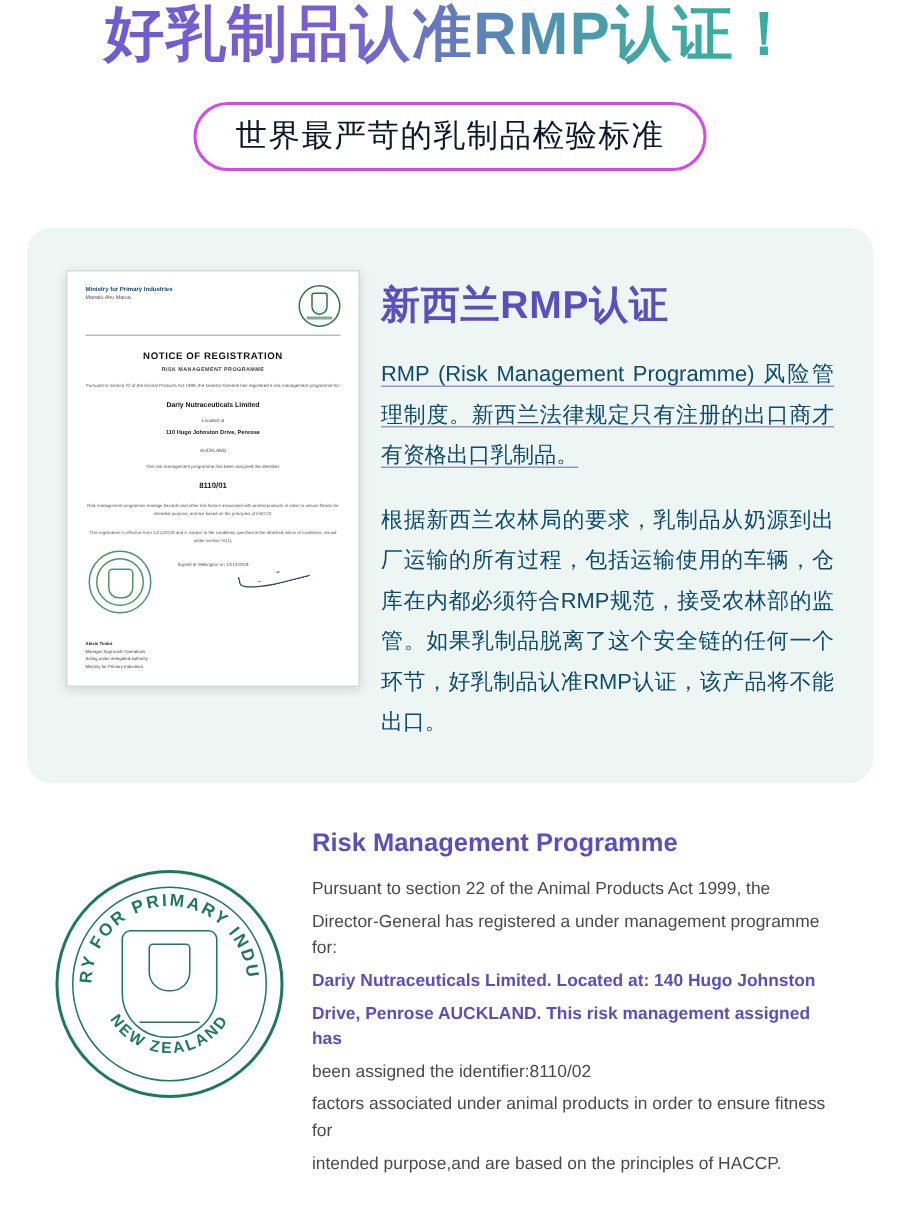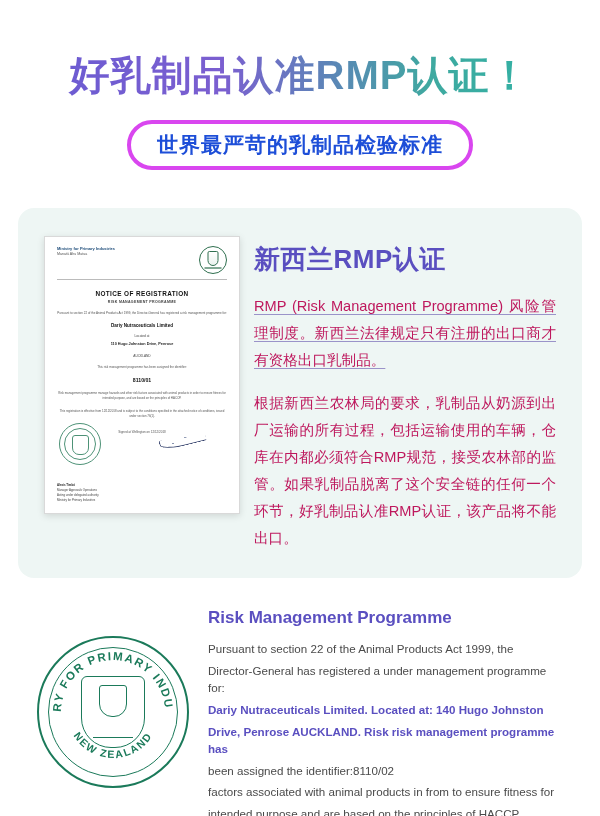--- a/index.html
+++ b/index.html
@@ -17,21 +17,20 @@
     position: relative;
     width: 600px;
     height: 816px;
     background: #ffffff;
     overflow: hidden;
   }
 
   
   .header {
     position: relative;
-    padding-top: 52px;
     text-align: center;
   }
   .main-title {
     font-size: 40px;
     font-weight: bold;
     letter-spacing: 1px;
     line-height: 1.15;
     background: linear-gradient(90deg, #6b5bd2 0%, #7b5fd0 35%, #3fa9a0 75%, #2fb3a5 100%);
     -webkit-background-clip: text;
     background-clip: text;
@@ -40,25 +39,25 @@
     margin: 0 auto;
     width: 520px;
   }
   .subtitle-wrap {
     margin-top: 22px;
     display: flex;
     justify-content: center;
   }
   .subtitle {
     display: inline-block;
-    border: 4px solid #d946ef;
+    border: 2px solid #d946ef;
     border-radius: 26px;
-    color: #1d4ed8;
+    color: #0f172a;
     font-size: 21px;
-    font-weight: bold;
+    font-weight: normal;
     letter-spacing: 1px;
     padding: 9px 26px 10px 26px;
     line-height: 1.1;
   }
 
   
   .panel {
     position: relative;
     margin: 38px 18px 0 18px;
     background: #eef6f4;
@@ -257,21 +256,21 @@
   .sec-title {
     font-size: 26px;
     font-weight: bold;
     color: #5a4fc0;
     letter-spacing: .5px;
     margin: 0 0 16px 0;
   }
   .para {
     font-size: 14.6px;
     line-height: 1.85;
-    color: #be185d;
+    color: #0c4a6e;
     margin: 0 0 16px 0;
     text-align: justify;
   }
   .para.underlined {
     text-decoration: underline;
     text-underline-offset: 3px;
     text-decoration-color: #9a93c9;
   }
 
   
@@ -424,21 +423,21 @@
         <div class="emblem"></div>
       </div>
     </div>
 
     <div class="bottom-text">
       <div class="rmp-title">Risk Management Programme</div>
       <div class="rmp-body" id="rmp-lines">
           <p>Pursuant to section 22 of the Animal Products Act 1999, the</p>
           <p>Director-General has registered a under management programme for:</p>
           <p class="hl">Dariy Nutraceuticals Limited. Located at: 140 Hugo Johnston</p>
-          <p class="hl">Drive, Penrose AUCKLAND. Risk risk management programme has</p>
+          <p class="hl">Drive, Penrose AUCKLAND. This risk management assigned has</p>
           <p>been assigned the identifier:8110/02</p>
-          <p>factors associated with animal products in from to ensure fitness for</p>
+          <p>factors associated under animal products in order to ensure fitness for</p>
           <p>intended purpose,and are based on the principles of HACCP.</p>
         </div>
     </div>
   </div>
 
 </div>
 
 </body></html>

